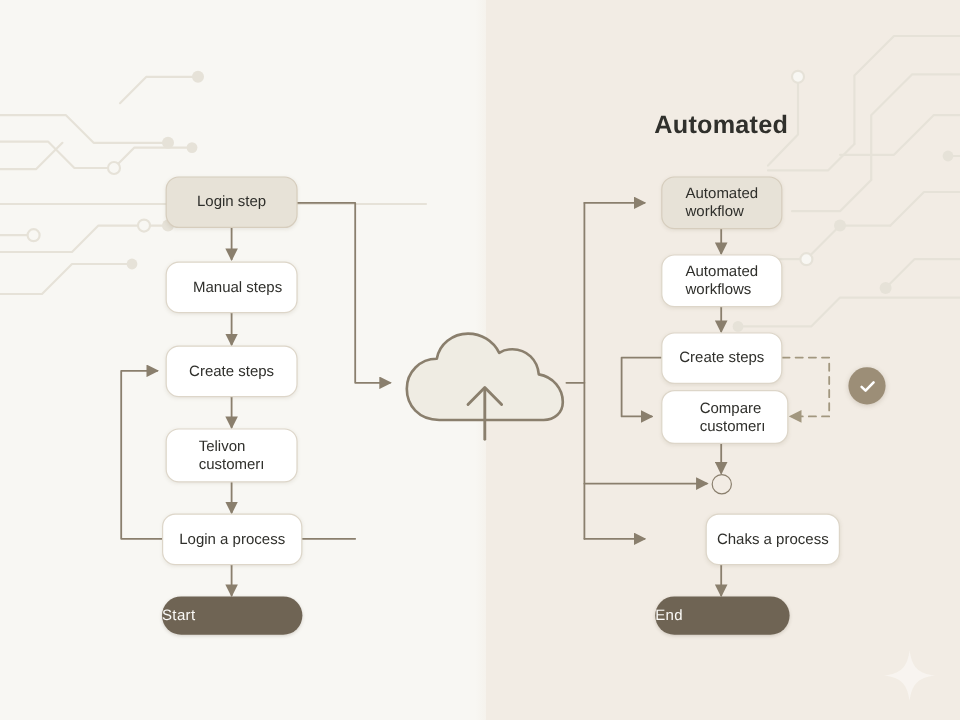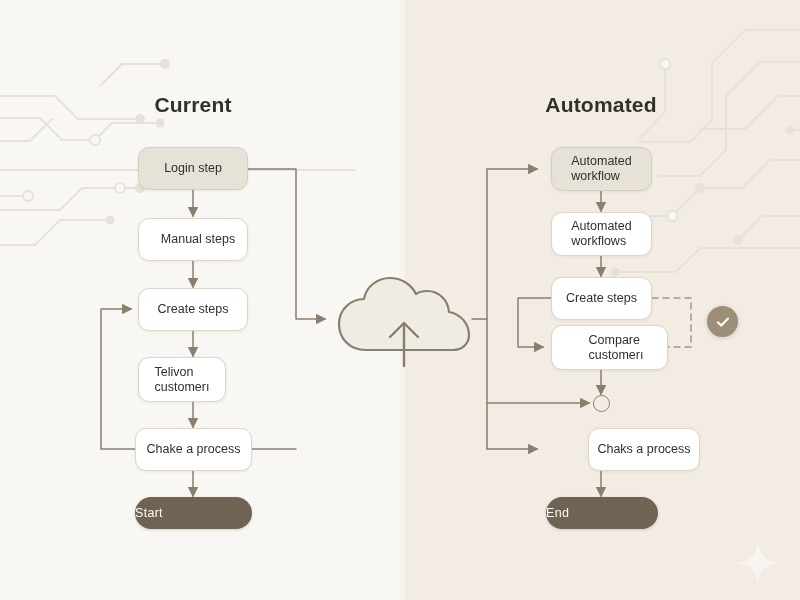--- a/index.html
+++ b/index.html
@@ -240,60 +240,59 @@
       <path d="M33 88 C16 88 6 76 6 62 C6 48 17 37 31 37 C33 25 44 16 57 16
                C68 16 78 22 83 32 C86 30 90 29 94 29 C106 29 115 38 116 50
                C128 52 136 62 136 73 C136 82 129 88 120 88 Z" fill="#efece3" stroke="#8a7f6d" stroke-width="2.2" stroke-linejoin="round"></path>
       <g stroke="#8a7f6d" stroke-width="2.4" fill="none" stroke-linecap="round" stroke-linejoin="round">
         <path d="M71 104 L71 62"></path>
         <path d="M57 75 L71 61 L85 75"></path>
       </g>
     </svg>
   </div>
 
-  <div class="col-title left">Current</div>
   <div class="col-title right">Automated</div>
 
   <div class="node tinted" style="left:138px; top:147px; width:110px; height:43px;">
     <span class="node-label">Login step</span>
   </div>
 
   <div class="node" style="left:138px; top:218px; width:110px; height:43px;padding-left:16px;">
     <span class="node-label">Manual steps</span>
   </div>
 
   <div class="node" style="left:138px; top:288px; width:110px; height:43px;">
     <span class="node-label">Create steps</span>
   </div>
 
-  <div class="node" style="left:138px; top:357px; width:88px; height:45px;">
+  <div class="node" style="left:138px; top:357px; width:110px; height:45px;">
     <span class="node-label">Telivon<br>customerı</span>
   </div>
 
   <div class="node" style="left:135px; top:428px; width:117px; height:43px;">
-    <span class="node-label">Chake a process</span>
+    <span class="node-label">Login a process</span>
   </div>
 
   <div class="pill" style="left:135px; top:497px; width:117px; height:32px;">
     <span>Start</span>
   </div>
 
   <div class="node tinted" style="left:551px; top:147px; width:101px; height:44px;">
     <span class="node-label">Automated<br>workflow</span>
   </div>
 
   <div class="node" style="left:551px; top:212px; width:101px; height:44px;">
     <span class="node-label">Automated<br>workflows</span>
   </div>
 
   <div class="node" style="left:551px; top:277px; width:101px; height:43px;">
     <span class="node-label">Create steps</span>
   </div>
 
-  <div class="node" style="left:551px; top:325px; width:117px; height:45px;padding-left:19px;">
+  <div class="node" style="left:551px; top:325px; width:106px; height:45px;padding-left:19px;">
     <span class="node-label">Compare<br>customerı</span>
   </div>
 
   <div class="node" style="left:546px; top:428px; width:112px; height:43px;margin-left:42px;">
     <span class="node-label">Chaks a process</span>
   </div>
 
   <div class="pill" style="left:546px; top:497px; width:112px; height:32px;">
     <span>End</span>
   </div>

